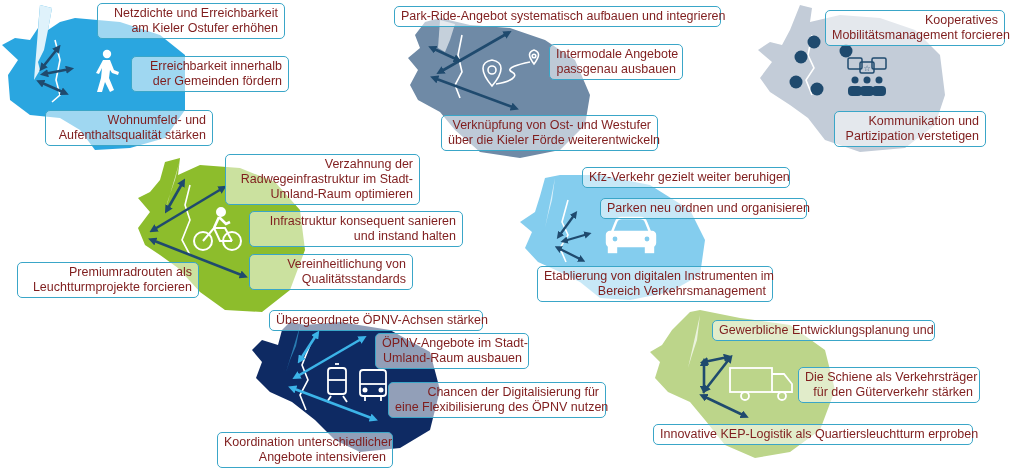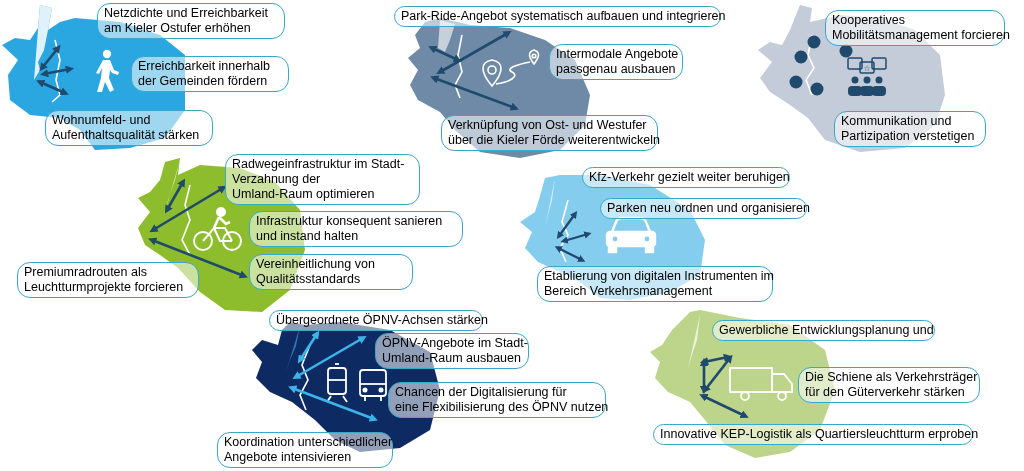--- a/index.html
+++ b/index.html
@@ -1,21 +1,21 @@
 <!DOCTYPE html>
 <html><head>
 <meta charset="utf-8">
 <style>
   html, body { margin:0; padding:0; background:#ffffff; }
   body { width:1024px; height:471px; position:relative; overflow:hidden;
          font-family:"Liberation Sans", "DejaVu Sans", sans-serif; }
   .map { position:absolute; left:0; top:0; overflow:visible; }
-  .box { position:absolute; border:1.6px solid #3aa6c8; border-radius:13px;
-         background:rgba(255,255,255,0.55); color:#000000; font-size:12.5px;
-         line-height:15px; text-align:left; padding:2px 6px; box-sizing:border-box;
+  .box { position:absolute; border:1.6px solid #3aa6c8; border-radius:5px;
+         background:rgba(255,255,255,0.55); color:#7f1d1d; font-size:12.5px;
+         line-height:15px; text-align:right; padding:2px 6px; box-sizing:border-box;
          white-space:nowrap; }
   .box span { display:block; }
 </style>
 </head>
 <body>
 
 <svg class="map" width="1024" height="471" viewBox="0 0 1024 471">
   <defs>
     <marker id="ad" viewBox="0 0 10 10" refX="5" refY="5" markerWidth="3.2" markerHeight="3.2" orient="auto-start-reverse">
       <path d="M0,0 L10,5 L0,10 z" fill="#1f4a6e"></path>
@@ -191,22 +191,22 @@
 <div class="box" style="left:825px;top:10px;width:180px;">
   <span>Kooperatives</span>
   <span>Mobilitätsmanagement forcieren</span>
 </div>
 <div class="box" style="left:834px;top:111px;width:152px;">
   <span>Kommunikation und</span>
   <span>Partizipation verstetigen</span>
 </div>
 
 <div class="box" style="left:225px;top:154px;width:195px;">
+  <span>Verzahnung der</span>
   <span>Radwegeinfrastruktur im Stadt-</span>
-  <span>Verzahnung der</span>
   <span>Umland-Raum optimieren</span>
 </div>
 <div class="box" style="left:249px;top:211px;width:214px;">
   <span>Infrastruktur konsequent sanieren</span>
   <span>und instand halten</span>
 </div>
 <div class="box" style="left:249px;top:254px;width:164px;">
   <span>Vereinheitlichung von</span>
   <span>Qualitätsstandards</span>
 </div>

